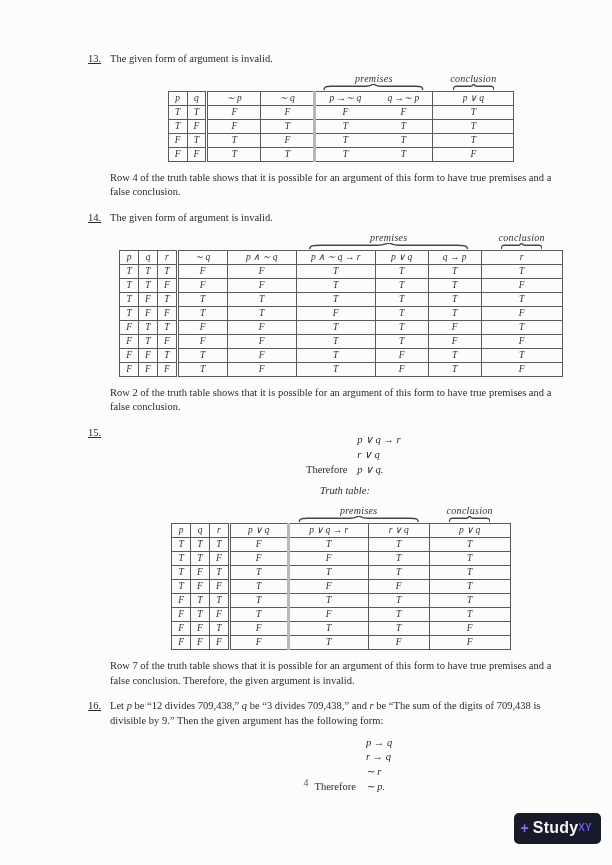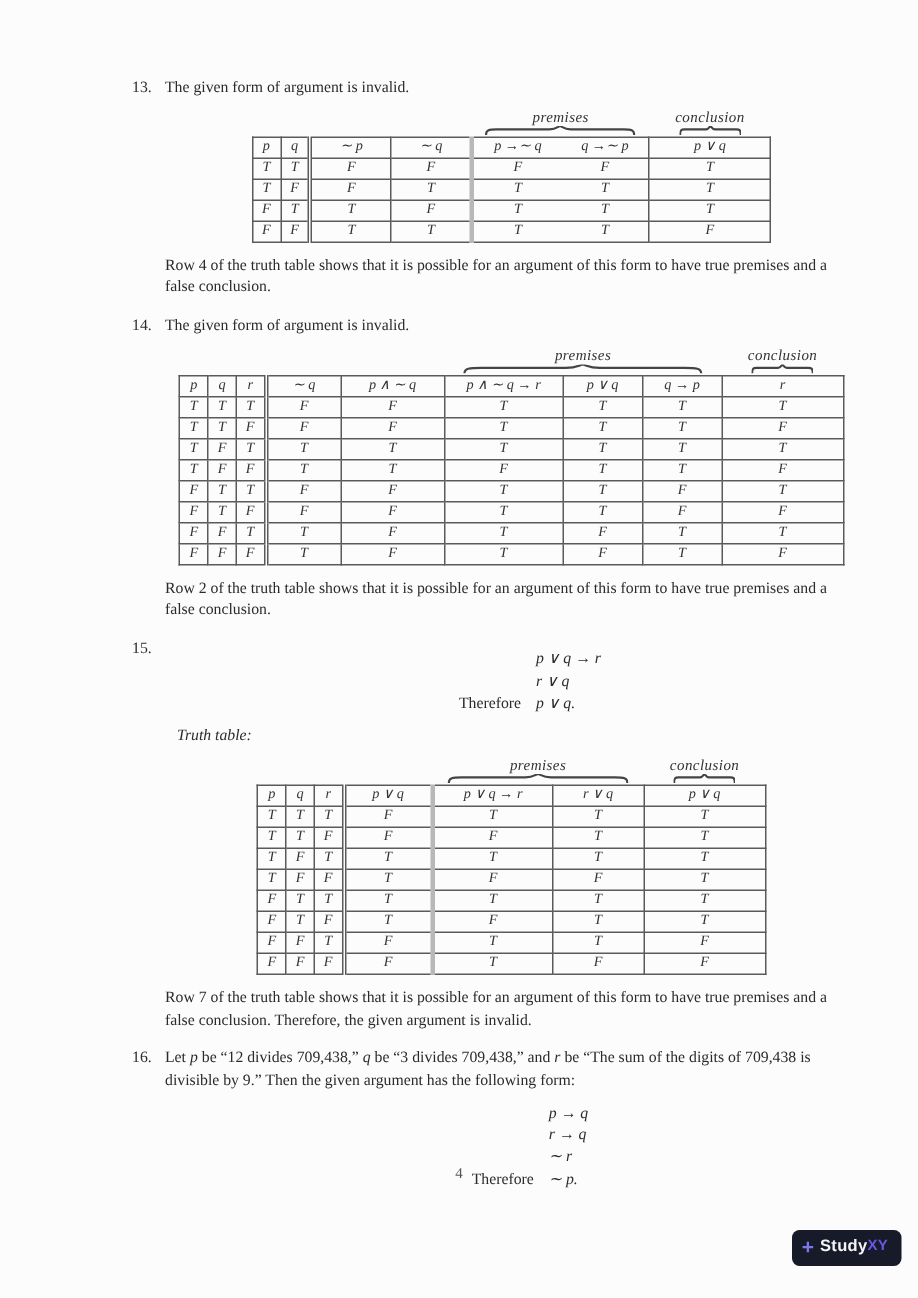--- a/index.html
+++ b/index.html
@@ -9,21 +9,21 @@
     margin:0 auto;
     background:#fcfcfc;
     font-family:"Liberation Serif", serif;
     font-size:10.5px;
     color:#2b2b2b;
     line-height:1.4;
     overflow:hidden;
   }
   .content{position:absolute;top:52px;left:88px;right:40px;}
   .item{display:flex;margin-bottom:11px;}
-  .inum{width:22px;flex:none;}
+  .inum{width:22px;flex:none;text-decoration:underline;}
   .ibody{flex:1;min-width:0;}
   .itext,.note{margin:0;}
   .note{margin-top:2px;}
   .m{font-style:italic;}
 
   
   .tablewrap{display:flex;justify-content:center;margin:6px 0 9px;}
   table.tt{border-collapse:collapse;font-size:9.5px;color:#333;}
   .tt th,.tt td{
     border:1px solid #5a5a5a;
@@ -46,33 +46,33 @@
   .brace.small{width:55%;}
   .mw36{min-width:36px;} .mw40{min-width:40px;} .mw44{min-width:44px;}
   .mw46{min-width:46px;} .mw48{min-width:48px;} .mw56{min-width:56px;}
   .mw64{min-width:64px;} .mw66{min-width:66px;}
 
   
   .argblock{margin:7px auto 7px;width:max-content;}
   .argline{display:flex;align-items:baseline;}
   .thword{width:66px;text-align:right;padding-right:10px;font-style:normal;}
   .argmath{font-style:italic;text-align:left;}
-  .ttlabel{font-style:italic;margin:4px 0 2px 8px;}
+  .ttlabel{font-style:italic;margin:4px 0 2px 8px;text-align:center;}
 
   
   .pagenum{position:absolute;left:0;right:0;top:776px;text-align:center;font-size:10px;color:#555;}
   .badge{
     position:absolute;right:11px;bottom:21px;
     display:flex;align-items:center;
     background:#171a28;border-radius:5px;
     padding:4px 9px 5px 7px;
     font-family:"Liberation Sans", sans-serif;
   }
   .badge .plus{color:#7d75ea;font-size:14px;font-weight:bold;line-height:12px;margin-right:4px;}
-  .badge .study{color:#f4f4f6;font-size:11px;font-weight:bold;letter-spacing:.2px;}
+  .badge .study{color:#f4f4f6;font-size:16px;font-weight:bold;letter-spacing:.2px;}
   .badge .xy{color:#6558e8;font-size:10px;font-weight:bold;letter-spacing:.2px;}
 </style>
 </head>
 <body>
 
 <div class="page">
   <div class="content">
 
     <div class="item">
       <div class="inum">13.</div>

